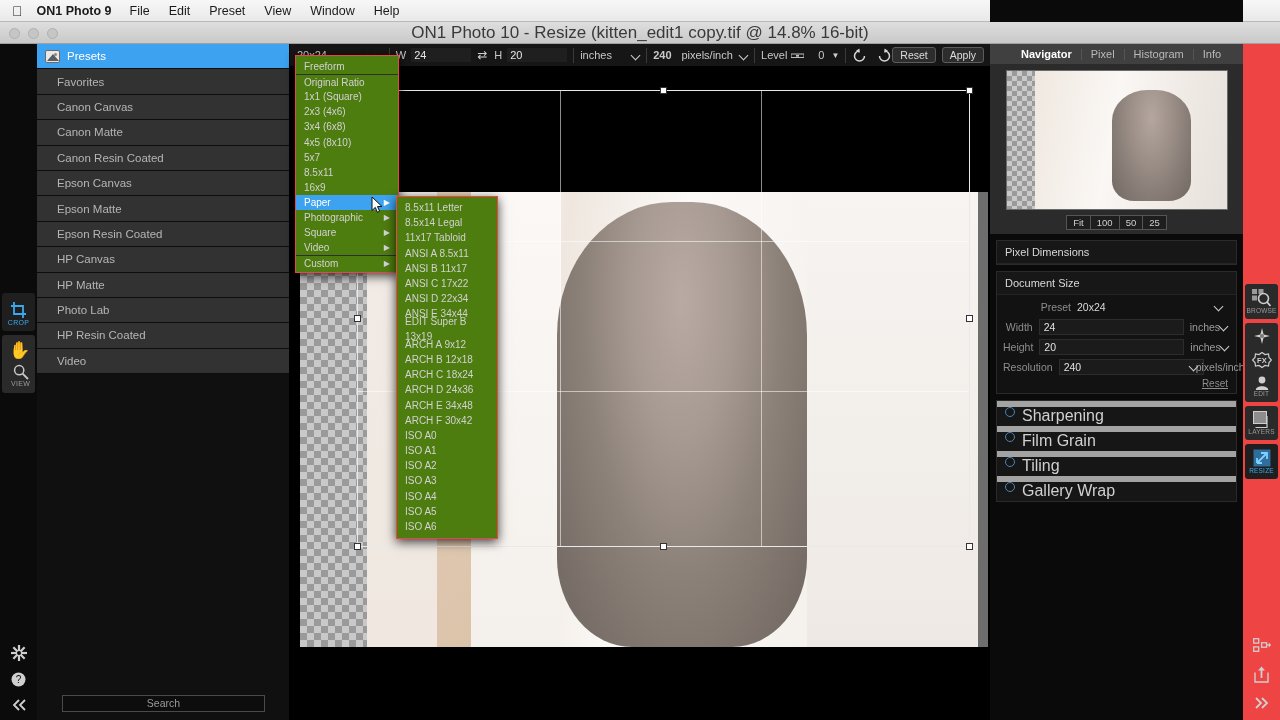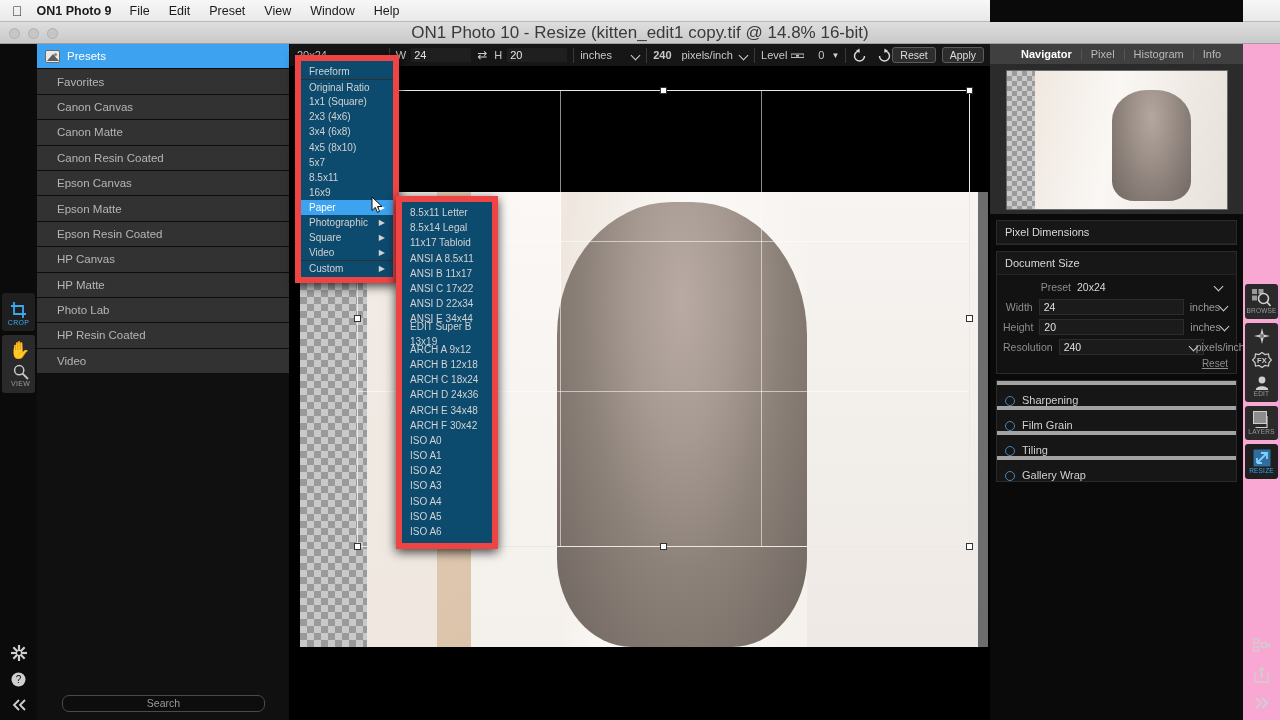--- a/index.html
+++ b/index.html
@@ -49,21 +49,21 @@
   .presets { position:absolute; left:37px; top:0; width:253px; height:676px; background:#101010; border-right:1px solid #000; }
   .prow { height:25.4px; display:flex; align-items:center; padding-left:20px; font-size:11.5px; color:#b5b5b5;
           background:#323232; border-bottom:1px solid #0d0d0d; }
   .prow.header { background:#3da2ef; color:#fff; padding-left:8px; }
   .prow.header .ico { width:15px; height:13px; margin-right:7px; background:#e8e8e8; border:1px solid #6a6a6a;
                       border-radius:2px; position:relative; overflow:hidden; flex:none; }
   .prow.header .ico:after { content:""; position:absolute; left:1px; bottom:1px; width:0; height:0;
                       border-left:6px solid transparent; border-right:6px solid transparent; border-bottom:7px solid #5b5b5b; }
   .prow.header .ico:before { content:""; position:absolute; right:2px; top:2px; width:3px; height:3px; border-radius:50%; background:#888; }
   .searchwrap { position:absolute; left:0; bottom:8px; width:253px; display:flex; justify-content:center; }
-  .searchbox { width:203px; height:17px; border:1px solid #4a4a4a; border-radius:7px; background:#0d0d0d;
+  .searchbox { width:203px; height:17px; border:1px solid #4a4a4a; border-radius:0; background:#0d0d0d;
                color:#9a9a9a; font-size:10.5px; text-align:center; line-height:15px; }
 
   
   .center { position:absolute; left:290px; top:0; width:700px; height:676px; background:#0a0a0a; }
   .toolbar { position:absolute; left:0; top:0; width:700px; height:23px; background:#161616;
              border-bottom:1px solid #000; display:flex; align-items:center; font-size:11px; color:#cfcfcf; }
   .tb-sel { width:100px; display:flex; align-items:center; justify-content:space-between; padding:0 6px 0 7px; }
   .sep { width:1px; height:15px; background:#3a3a3a; margin:0 6px; }
   .lbl { color:#c9c9c9; font-size:11px; }
   .field { background:#1f1f1f; border:none; height:14px; color:#e6e6e6; font-size:11px;
@@ -86,21 +86,21 @@
   .blurbar { position:absolute; top:0; height:100%; }
   .kitten { position:absolute; left:190px; top:10px; width:250px; height:445px;
             background:radial-gradient(ellipse at 50% 22%, #b9aba3 0%, #a79a92 28%, #8d8279 55%, #7d736c 78%, #6e655f 100%);
             border-radius:46% 46% 30% 30% / 30% 30% 20% 20%; filter:blur(0.4px); }
   .crop { position:absolute; left:67px; top:23px; width:613px; height:457px; border:1px solid #e9e9e9; }
   .crop .gv { position:absolute; top:0; height:100%; width:1px; background:rgba(255,255,255,.55); }
   .crop .gh { position:absolute; left:0; width:100%; height:1px; background:rgba(255,255,255,.55); }
   .hnd { position:absolute; width:7px; height:7px; background:#fff; border:1px solid #333; }
 
   
-  .menu { position:absolute; background:#0c4a6e; border:6px solid #ef4444; box-shadow:0 3px 10px rgba(0,0,0,.75); z-index:40; }
+  .menu { position:absolute; background:#4d7c0f; border:1px solid #ef4444; box-shadow:0 3px 10px rgba(0,0,0,.75); z-index:40; }
   #ratio-menu { left:295px; top:55px; width:104px; padding:3px 0 2px; }
   #paper-menu { left:396px; top:196px; width:102px; padding:3px 0 4px; }
   .mi { height:15.1px; line-height:15px; font-size:10px; color:#d2d2d2; padding:0 8px; display:flex; align-items:center; }
   .mi.sel { background:#3da2ef; color:#fff; }
   .mi .arrow { margin-left:auto; font-size:8px; }
   #paper-menu .mi { height:15.2px; }
   .cursor { position:absolute; left:371px; top:196px; z-index:60; width:13px; height:18px; }
 
   
   .right { position:absolute; left:990px; top:0; width:253px; height:676px; background:#0a0a0a; }
@@ -127,26 +127,26 @@
   .panel { margin:6px 6px 0; border:1px solid #2a2a2a; background:#121212; }
   .panel .phead { height:23px; display:flex; align-items:center; padding-left:8px; font-size:11px; color:#d8d8d8;
                   background:#171717; border-bottom:1px solid #242424; }
   .frow { display:flex; align-items:center; height:17px; font-size:10.5px; margin:3px 6px; }
   .frow .fl { width:74px; text-align:right; padding-right:6px; color:#8d8d8d; }
   .frow .fv { color:#d8d8d8; }
   .finput { flex:1; background:#1b1b1b; border:1px solid #2c2c2c; height:16px; color:#e0e0e0;
             font-size:10.5px; padding:0 4px; font-family:"Liberation Sans",sans-serif; }
   .unit { width:52px; padding-left:6px; color:#9b9b9b; font-size:10.5px; }
   .resetlink { text-align:right; font-size:10px; color:#8d8d8d; text-decoration:underline; margin:2px 8px 4px; }
-  .srow { height:25px; display:flex; align-items:flex-end; padding-left:8px; font-size:11px; color:#d0d0d0;
-          border-top:4px solid #a3a3a3; background:#161616; }
+  .srow { height:25px; display:flex; align-items:flex-start; padding-left:8px; font-size:16px; color:#d0d0d0;
+          border-top:6px solid #a3a3a3; background:#161616; }
   .radio { width:10px; height:10px; border-radius:50%; border:1.4px solid #4a84b8; margin-right:7px; flex:none; }
 
   
-  .rightrail { position:absolute; left:1243px; top:0; width:37px; height:676px; background:#f9a8d4; }
+  .rightrail { position:absolute; left:1243px; top:0; width:37px; height:676px; background:#ef4444; }
   .rr { width:33px; margin:0 auto; display:flex; flex-direction:column; align-items:center; justify-content:center;
         color:#9a9a9a; font-size:6.5px; letter-spacing:.2px; padding:3px 0; }
   .rr.active { color:#3aa9f0; background:#1f1f1f; border-radius:3px; }
   #rail-group { position:absolute; left:2px; top:240px; width:33px; }
   .rrbox { background:#2a2a2a; border-radius:3px; margin-bottom:4px; padding:2px 0; }
   .rightrail .bottom { position:absolute; left:0; bottom:10px; width:37px; display:flex; flex-direction:column;
                        align-items:center; gap:13px; color:#cfcfcf; }
   svg { display:block; }
 </style>
 </head>
@@ -383,20 +383,26 @@
       <span class="t">Histogram</span>
       <span class="tsep"></span>
       <span class="t">Info</span>
     </div>
     <div class="navwrap">
       <div class="navimg">
         <span class="navphoto"></span>
         <span class="navchk"></span>
         <span class="navcat"></span>
       </div>
+      <div class="zoomrow">
+        <span class="zb">Fit</span>
+        <span class="zb">100</span>
+        <span class="zb">50</span>
+        <span class="zb">25</span>
+      </div>
     </div>
 
     <div class="panel">
       <div class="phead">Pixel Dimensions</div>
     </div>
 
     <div class="panel">
       <div class="phead">Document Size</div>
       <div class="frow">
         <span class="fl">Preset</span>

